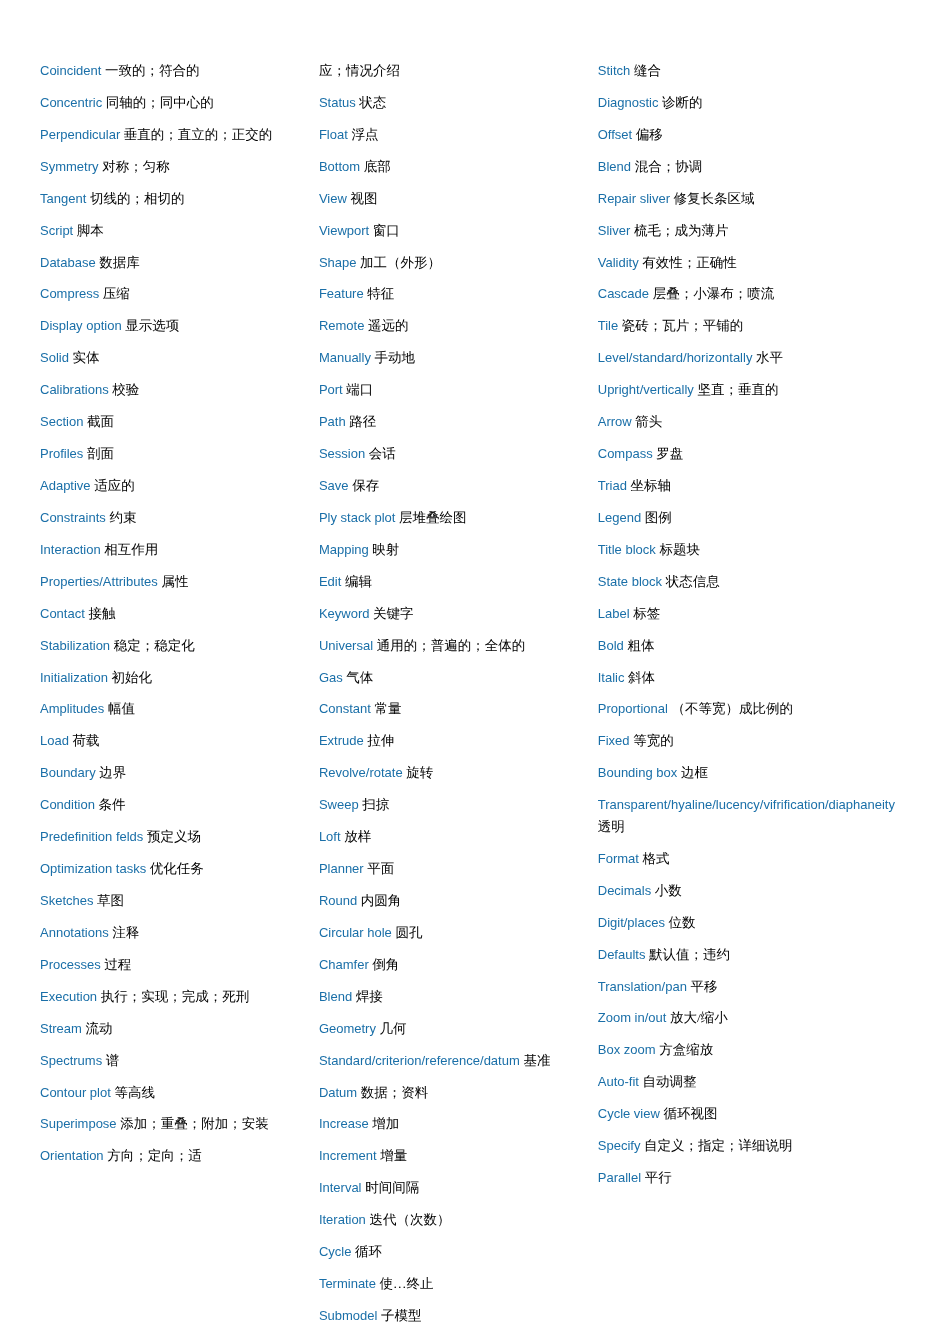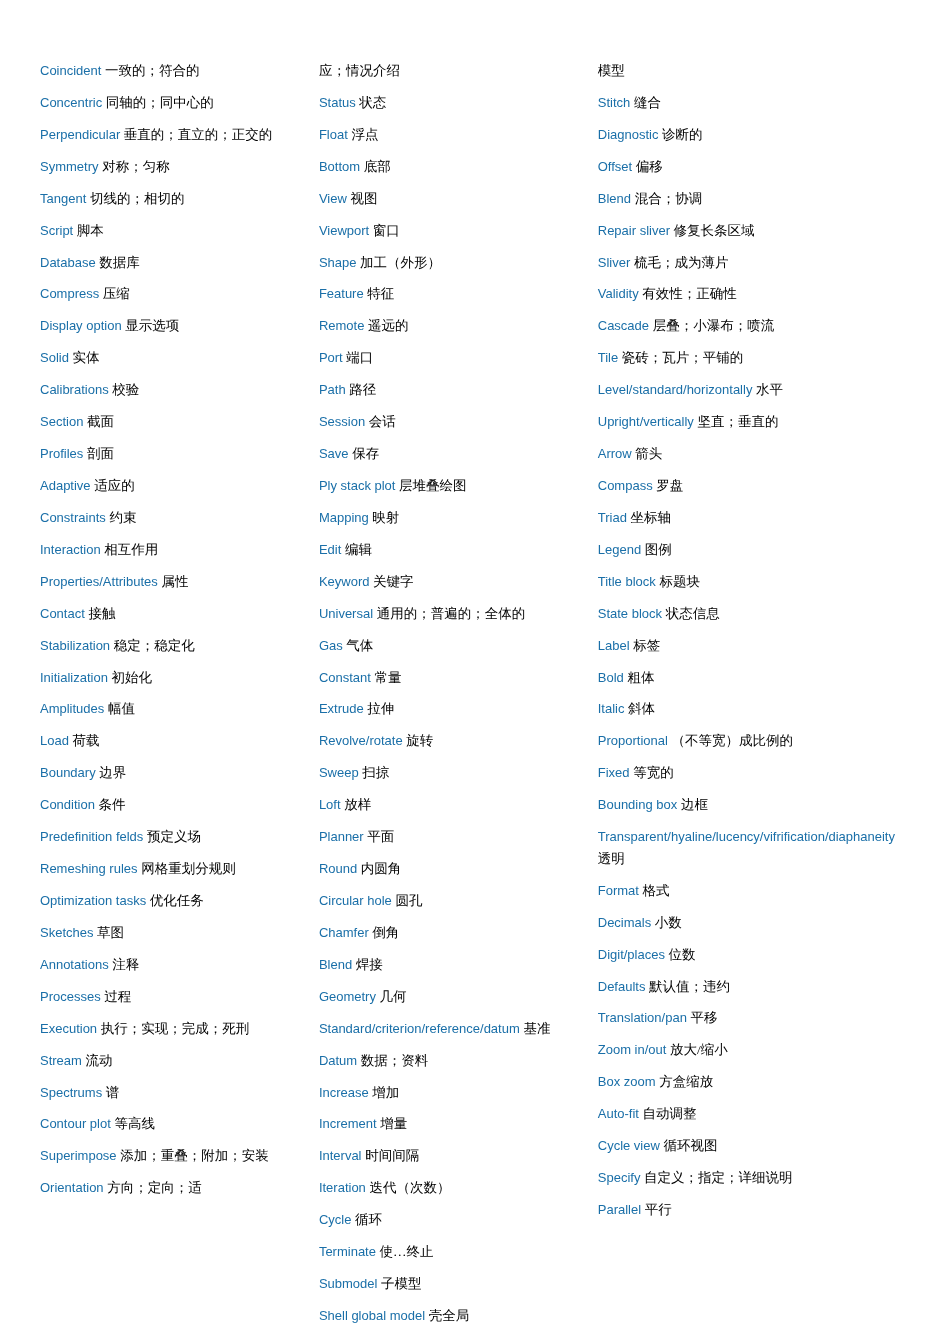--- a/index.html
+++ b/index.html
@@ -66,21 +66,20 @@
       <div class="entry"><span class="en">Interaction  </span><span class="zh">相互作用</span></div>
       <div class="entry"><span class="en">Properties/Attributes  </span><span class="zh">属性</span></div>
       <div class="entry"><span class="en">Contact  </span><span class="zh">接触</span></div>
       <div class="entry"><span class="en">Stabilization  </span><span class="zh">稳定；稳定化</span></div>
       <div class="entry"><span class="en">Initialization  </span><span class="zh">初始化</span></div>
       <div class="entry"><span class="en">Amplitudes  </span><span class="zh">幅值</span></div>
       <div class="entry"><span class="en">Load  </span><span class="zh">荷载</span></div>
       <div class="entry"><span class="en">Boundary  </span><span class="zh">边界</span></div>
       <div class="entry"><span class="en">Condition  </span><span class="zh">条件</span></div>
       <div class="entry"><span class="en">Predefinition felds  </span><span class="zh">预定义场</span></div>
-      <div class="entry"><span class="en">Remeshing rules  </span><span class="zh">网格重划分规则</span></div>
       <div class="entry"><span class="en">Optimization tasks  </span><span class="zh">优化任务</span></div>
       <div class="entry"><span class="en">Sketches  </span><span class="zh">草图</span></div>
       <div class="entry"><span class="en">Annotations  </span><span class="zh">注释</span></div>
       <div class="entry"><span class="en">Processes  </span><span class="zh">过程</span></div>
       <div class="entry"><span class="en">Execution  </span><span class="zh">执行；实现；完成；死刑</span></div>
       <div class="entry"><span class="en">Stream  </span><span class="zh">流动</span></div>
       <div class="entry"><span class="en">Spectrums  </span><span class="zh">谱</span></div>
       <div class="entry"><span class="en">Contour plot  </span><span class="zh">等高线</span></div>
       <div class="entry"><span class="en">Superimpose  </span><span class="zh">添加；重叠；附加；安装</span></div>
       <div class="entry"><span class="en">Orientation  </span><span class="zh">方向；定向；适</span></div>
@@ -89,20 +88,21 @@
   <div class="column" id="col2-container">
       <div class="entry"><span class="zh">应；情况介绍</span></div>
       <div class="entry"><span class="en">Status  </span><span class="zh">状态</span></div>
       <div class="entry"><span class="en">Float  </span><span class="zh">浮点</span></div>
       <div class="entry"><span class="en">Bottom  </span><span class="zh">底部</span></div>
       <div class="entry"><span class="en">View  </span><span class="zh">视图</span></div>
       <div class="entry"><span class="en">Viewport  </span><span class="zh">窗口</span></div>
       <div class="entry"><span class="en">Shape  </span><span class="zh">加工（外形）</span></div>
       <div class="entry"><span class="en">Feature  </span><span class="zh">特征</span></div>
       <div class="entry"><span class="en">Remote  </span><span class="zh">遥远的</span></div>
+      <div class="entry"><span class="en">Manually  </span><span class="zh">手动地</span></div>
       <div class="entry"><span class="en">Port  </span><span class="zh">端口</span></div>
       <div class="entry"><span class="en">Path  </span><span class="zh">路径</span></div>
       <div class="entry"><span class="en">Session  </span><span class="zh">会话</span></div>
       <div class="entry"><span class="en">Save  </span><span class="zh">保存</span></div>
       <div class="entry"><span class="en">Ply stack plot  </span><span class="zh">层堆叠绘图</span></div>
       <div class="entry"><span class="en">Mapping  </span><span class="zh">映射</span></div>
       <div class="entry"><span class="en">Edit  </span><span class="zh">编辑</span></div>
       <div class="entry"><span class="en">Keyword  </span><span class="zh">关键字</span></div>
       <div class="entry"><span class="en">Universal  </span><span class="zh">通用的；普遍的；全体的</span></div>
       <div class="entry"><span class="en">Gas  </span><span class="zh">气体</span></div>
@@ -123,21 +123,20 @@
       <div class="entry"><span class="en">Increment  </span><span class="zh">增量</span></div>
       <div class="entry"><span class="en">Interval  </span><span class="zh">时间间隔</span></div>
       <div class="entry"><span class="en">Iteration  </span><span class="zh">迭代（次数）</span></div>
       <div class="entry"><span class="en">Cycle  </span><span class="zh">循环</span></div>
       <div class="entry"><span class="en">Terminate  </span><span class="zh">使…终止</span></div>
       <div class="entry"><span class="en">Submodel  </span><span class="zh">子模型</span></div>
       <div class="entry"><span class="en">Shell global model  </span><span class="zh">壳全局</span></div>
     </div>
 
   <div class="column" id="col3-container">
-      <div class="entry"><span class="zh">模型</span></div>
       <div class="entry"><span class="en">Stitch  </span><span class="zh">缝合</span></div>
       <div class="entry"><span class="en">Diagnostic  </span><span class="zh">诊断的</span></div>
       <div class="entry"><span class="en">Offset  </span><span class="zh">偏移</span></div>
       <div class="entry"><span class="en">Blend  </span><span class="zh">混合；协调</span></div>
       <div class="entry"><span class="en">Repair sliver  </span><span class="zh">修复长条区域</span></div>
       <div class="entry"><span class="en">Sliver  </span><span class="zh">梳毛；成为薄片</span></div>
       <div class="entry"><span class="en">Validity  </span><span class="zh">有效性；正确性</span></div>
       <div class="entry"><span class="en">Cascade  </span><span class="zh">层叠；小瀑布；喷流</span></div>
       <div class="entry"><span class="en">Tile  </span><span class="zh">瓷砖；瓦片；平铺的</span></div>
       <div class="entry"><span class="en">Level/standard/horizontally  </span><span class="zh">水平</span></div>

